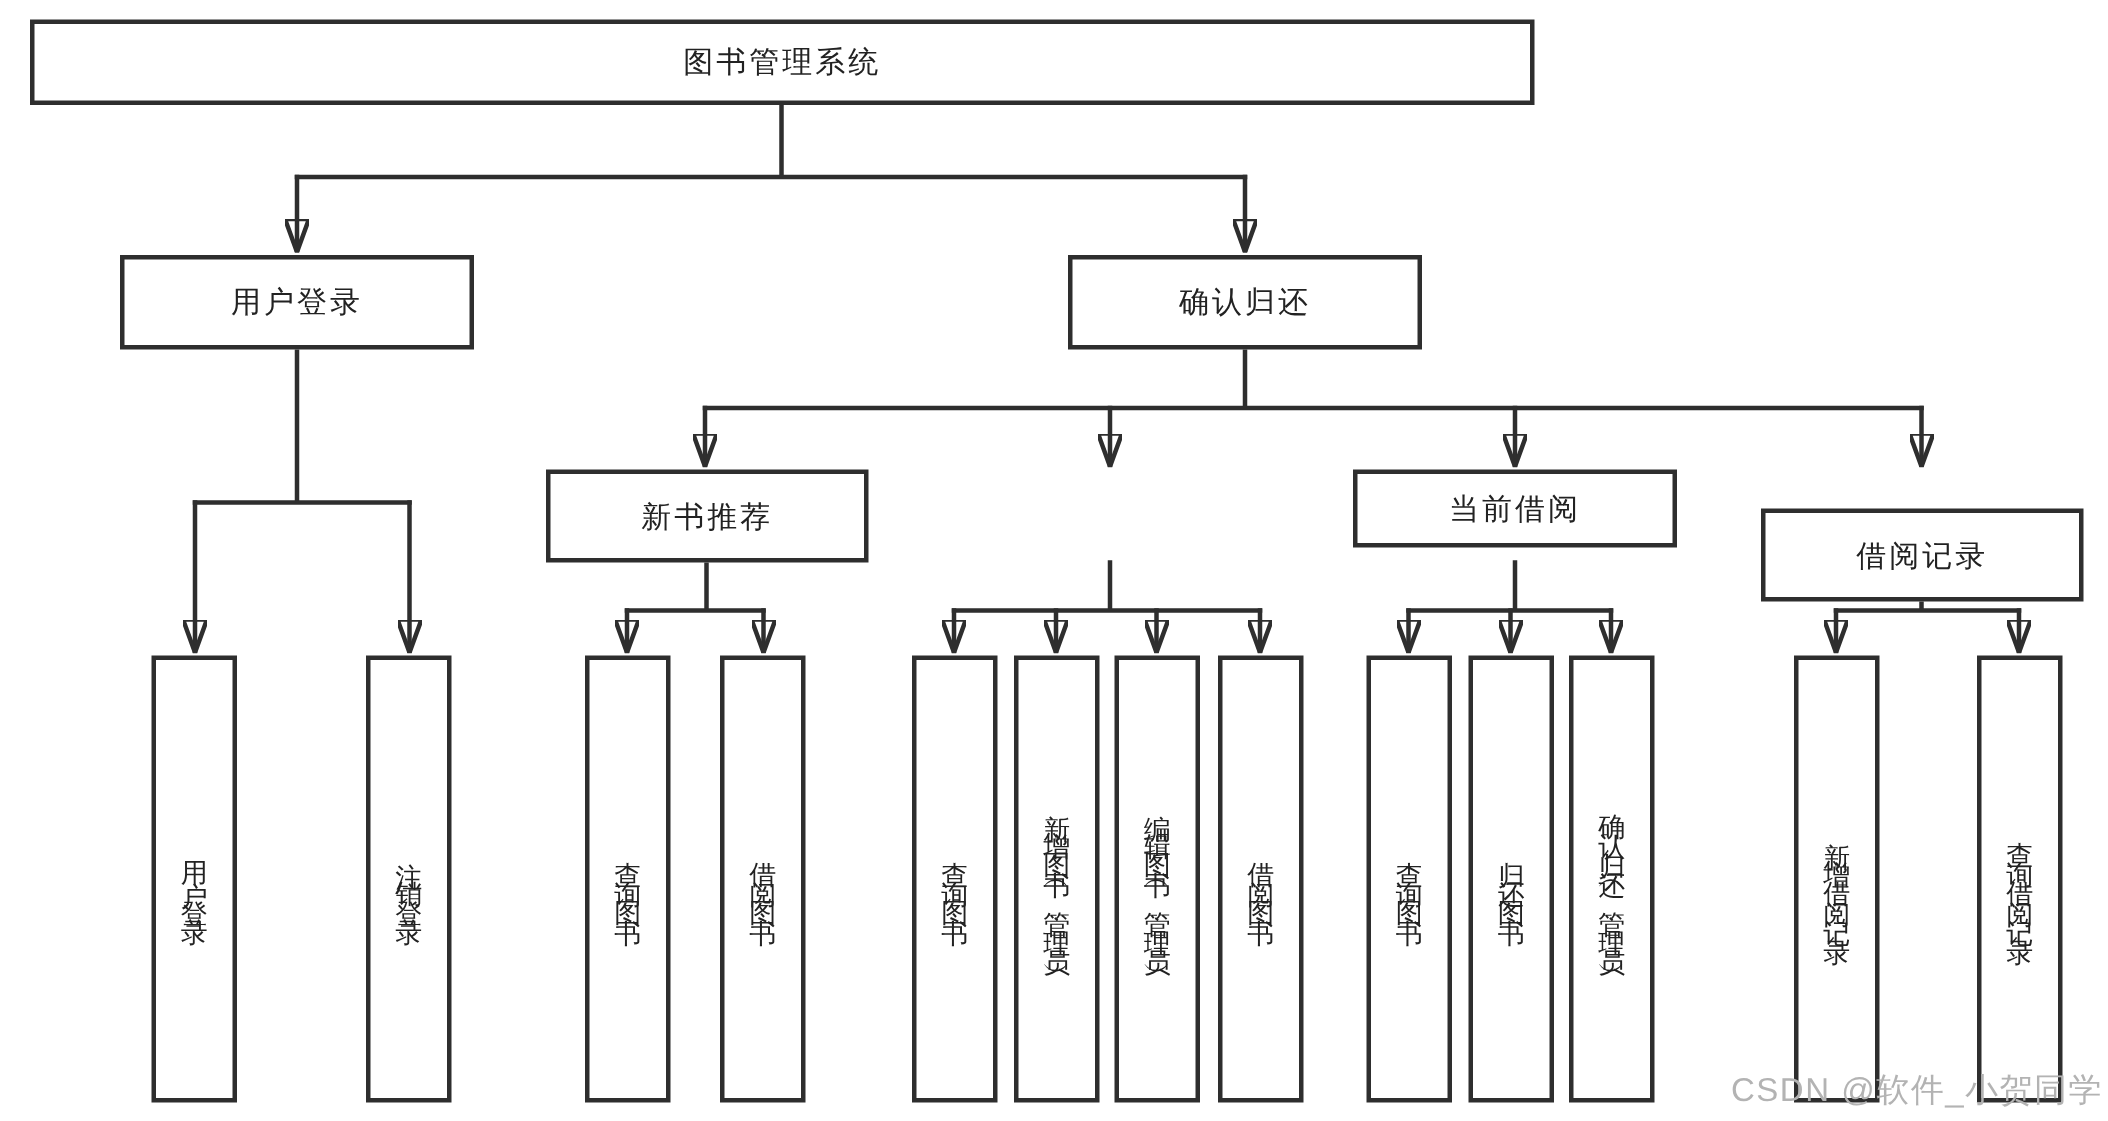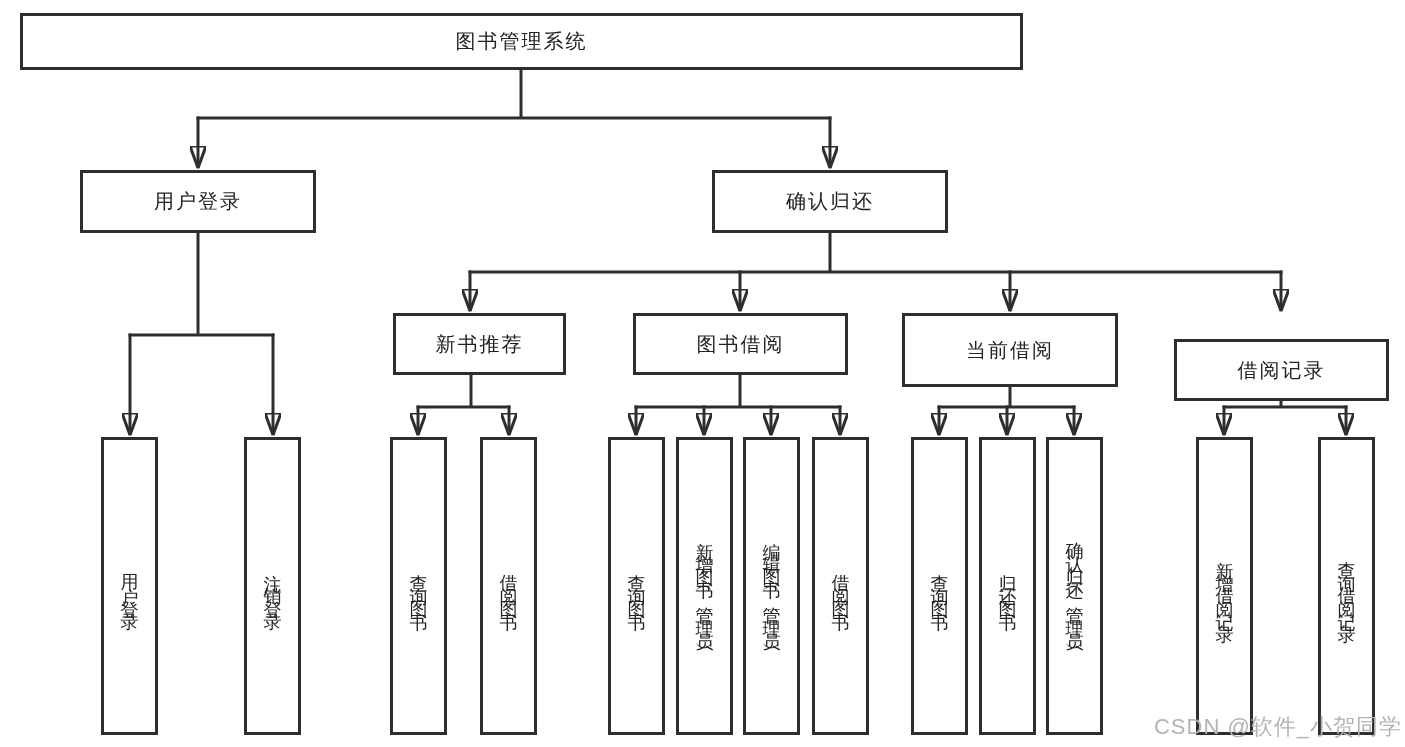--- a/index.html
+++ b/index.html
@@ -54,23 +54,23 @@
     letter-spacing: 13px;
     line-height: 1;
     white-space: nowrap;
   }
   
   #n-root   { left: 20px;   top: 13px;  width: 1003px; height: 57px; }
   
   #n-l2-0   { left: 80px;   top: 170px; width: 236px;  height: 63px; }
   #n-l2-1   { left: 712px;  top: 170px; width: 236px;  height: 63px; }
   
-  #n-l3-0   { left: 364px;  top: 313px; width: 173px;  height: 62px; margin-left: 29px; }
+  #n-l3-0   { left: 364px;  top: 313px; width: 215px;  height: 62px; }
   #n-l3-1   { left: 633px;  top: 313px; width: 215px;  height: 62px; }
-  #n-l3-2   { left: 902px;  top: 313px; width: 216px;  height: 74px; }
+  #n-l3-2   { left: 902px;  top: 313px; width: 216px;  height: 52px; }
   #n-l3-3   { left: 1174px; top: 313px; width: 215px;  height: 62px; margin-top: 26px; }
   
   #n-a1 { left: 101px; }
   #n-a2 { left: 244px; }
   #n-b1 { left: 390px; }
   #n-b2 { left: 480px; }
   #n-c1 { left: 608px; }
   #n-c2 { left: 676px; }
   #n-c3 { left: 743px; }
   #n-c4 { left: 812px; }
@@ -135,21 +135,20 @@
     <path d="M1224 407 V434" marker-end="url(#ar)"></path>
     <path d="M1346 407 V434" marker-end="url(#ar)"></path>
   </svg>
 
   <div class="node hnode" id="n-root">图书管理系统</div>
 
   <div class="node hnode" id="n-l2-0">用户登录</div>
   <div class="node hnode" id="n-l2-1">确认归还</div>
 
   <div class="node hnode" id="n-l3-0">新书推荐</div>
-  <div class="node hnode" id="n-l3-1">图书借阅</div>
   <div class="node hnode" id="n-l3-2">当前借阅</div>
   <div class="node hnode" id="n-l3-3">借阅记录</div>
 
   <div class="node vnode" id="n-a1">
     <span class="vtext">用户登录</span>
   </div>
   <div class="node vnode" id="n-a2">
     <span class="vtext">注销登录</span>
   </div>
 

